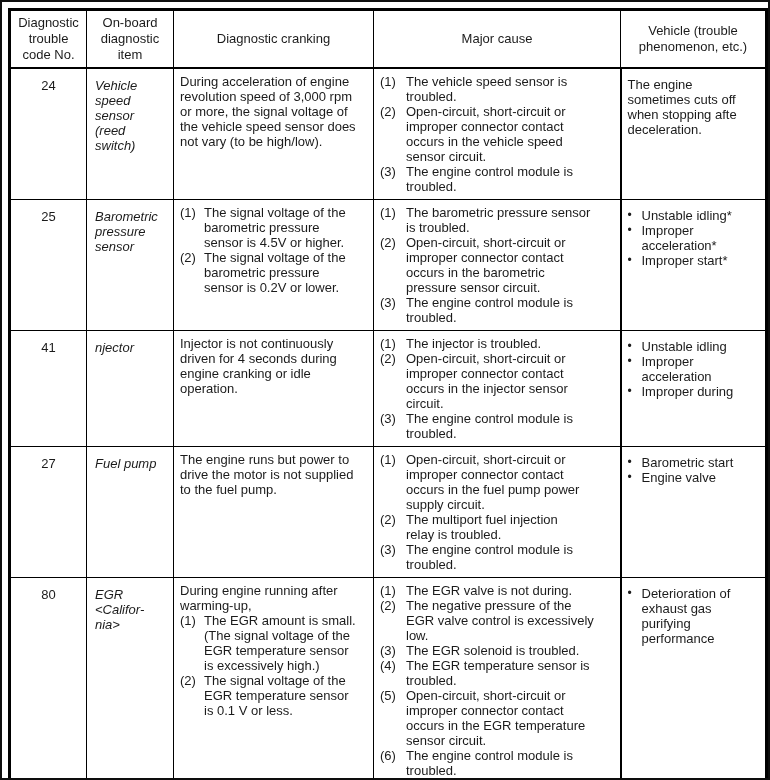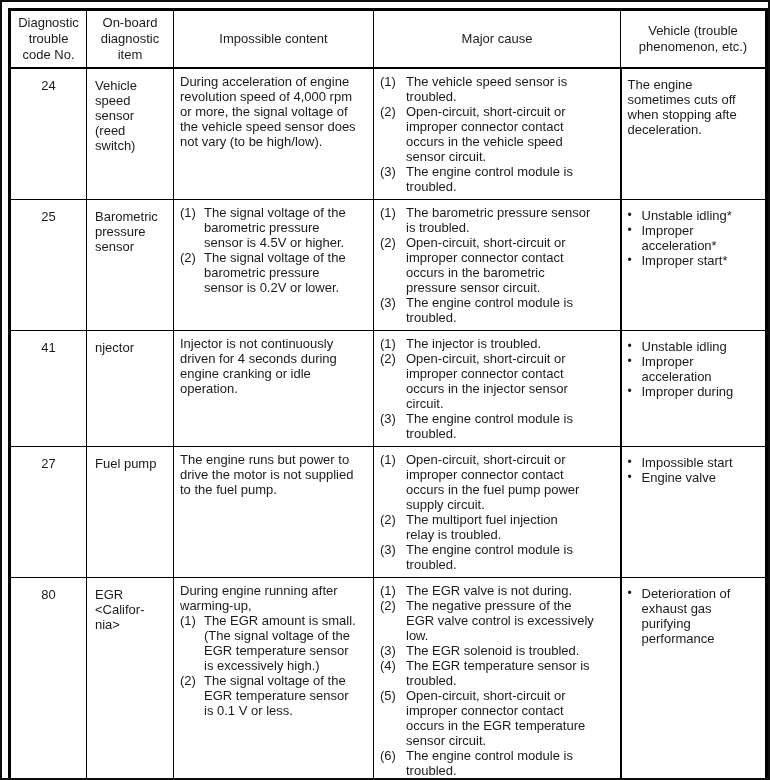--- a/index.html
+++ b/index.html
@@ -41,21 +41,21 @@
     padding: 2px 3px;
   }
   table.dtc td.cell {
     border: 1px solid #000;
     vertical-align: top;
     padding: 5px 6px;
     font-size: 13px;
     line-height: 15px;
   }
   td.code { text-align: center; padding-top: 9px !important; }
-  td.item { padding-top: 9px !important; padding-left: 8px !important; }
+  td.item { padding-top: 9px !important; padding-left: 8px !important; font-style: italic; }
   td.remarks { border-left: 2px solid #000 !important; padding-top: 8px !important; }
   .pre { white-space: pre-line; }
   .li { display: flex; align-items: flex-start; }
   .num { flex: 0 0 25px; }
   td.content .num { flex: 0 0 24px; }
   td.cause .num { flex: 0 0 26px; }
   .dot { flex: 0 0 14px; font-size: 12px; line-height: 15px; }
   .txt { flex: 1 1 auto; }
 </style>
 </head>
@@ -71,41 +71,41 @@
       <col style="width:146px">
     </colgroup>
     <thead>
       <tr>
         <th>Diagnostic
 trouble
 code No.</th>
         <th>On-board
 diagnostic
 item</th>
-        <th>Impossible content</th>
+        <th>Diagnostic cranking</th>
         <th>Major cause</th>
         <th>Vehicle (trouble
 phenomenon, etc.)</th>
       </tr>
     </thead>
     <tbody id="table-body">
         <tr style="height: 125px;">
           <td class="cell code">
             <div>24</div>
           </td>
           <td class="cell item">
             <div class="pre">Vehicle
 speed
 sensor
 (reed
 switch)</div>
           </td>
           <td class="cell content">
             <div class="pre">During acceleration of engine
-revolution speed of 4,000 rpm
+revolution speed of 3,000 rpm
 or more, the signal voltage of
 the vehicle speed sensor does
 not vary (to be high/low).</div>
           </td>
           <td class="cell cause">
             <div class="li">
               <span class="num">(1)</span>
               <div class="pre txt">The vehicle speed sensor is
 troubled.</div>
             </div>
@@ -261,21 +261,21 @@
             </div>
             <div class="li">
               <span class="num">(3)</span>
               <div class="pre txt">The engine control module is
 troubled.</div>
             </div>
           </td>
           <td class="cell remarks">
             <div class="li">
               <span class="dot">•</span>
-              <div class="pre txt">Impossible start</div>
+              <div class="pre txt">Barometric start</div>
             </div>
             <div class="li">
               <span class="dot">•</span>
               <div class="pre txt">Engine valve</div>
             </div>
           </td>
         </tr>
         <tr style="height: 205px;">
           <td class="cell code">
             <div>80</div>

